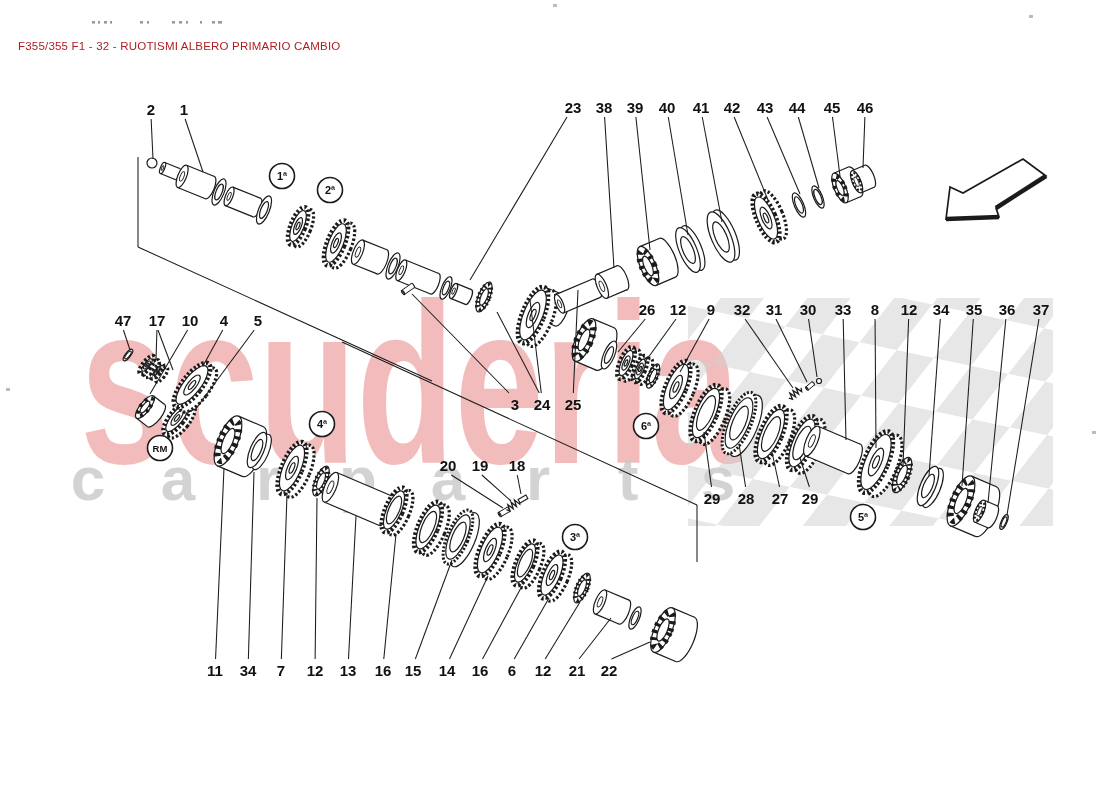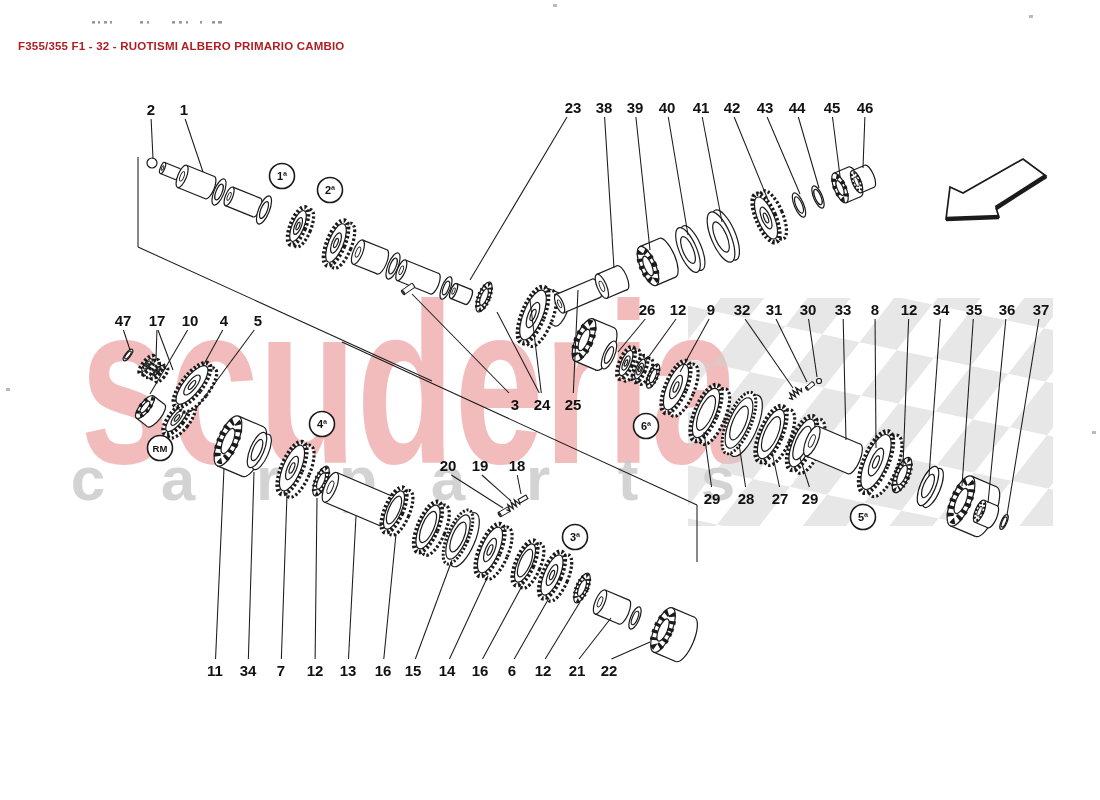--- a/index.html
+++ b/index.html
@@ -1,18 +1,18 @@
 <!DOCTYPE html>
 <html><head>
 <meta charset="utf-8">
 <style>
   html,body{margin:0;padding:0;background:#ffffff;}
   .stage{position:relative;width:1100px;height:800px;background:#fff;overflow:hidden;
          font-family:"Liberation Sans",sans-serif;}
-  .title{position:absolute;left:18px;top:40px;font-size:11.5px;font-weight:bold;
+  .title{position:absolute;left:18px;top:40px;font-size:11.5px;font-weight:normal;
          letter-spacing:.2px;white-space:nowrap;}
   svg{position:absolute;left:0;top:0;}
 </style>
 </head>
 <body>
 
 <div class="stage">
   <svg width="1100" height="800" viewBox="0 0 1100 800" xmlns="http://www.w3.org/2000/svg">
       <g>
         <rect x="92" y="21" width="3" height="2.6" fill="#555" opacity="0.6"></rect>

